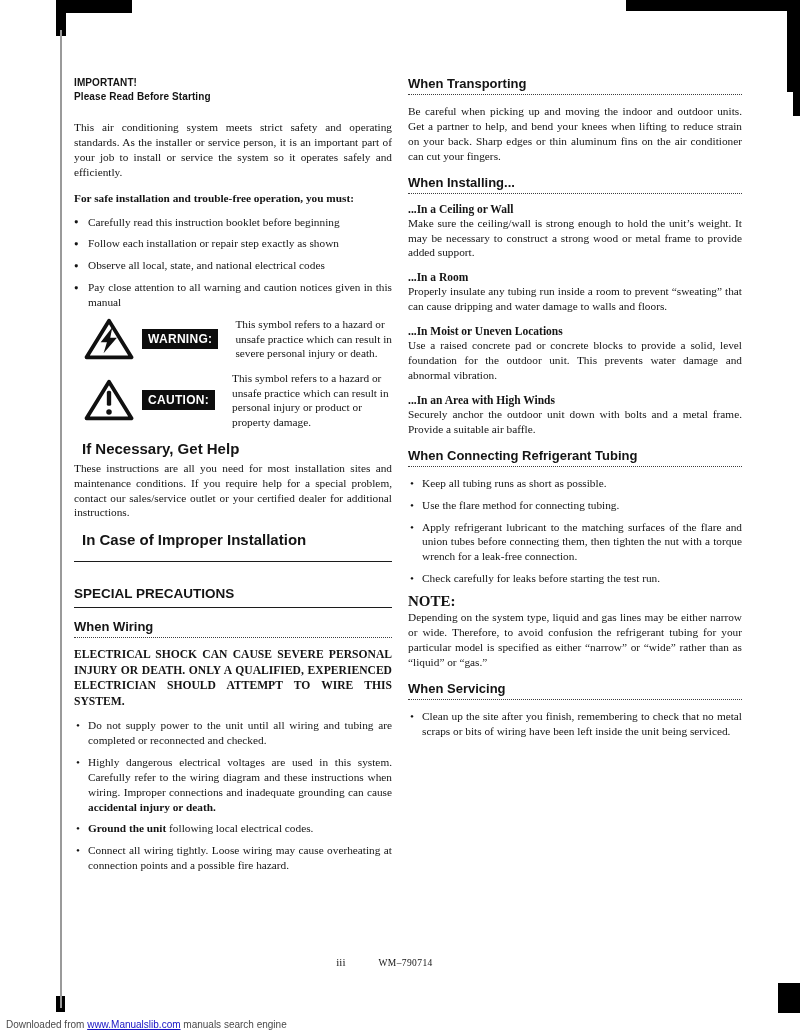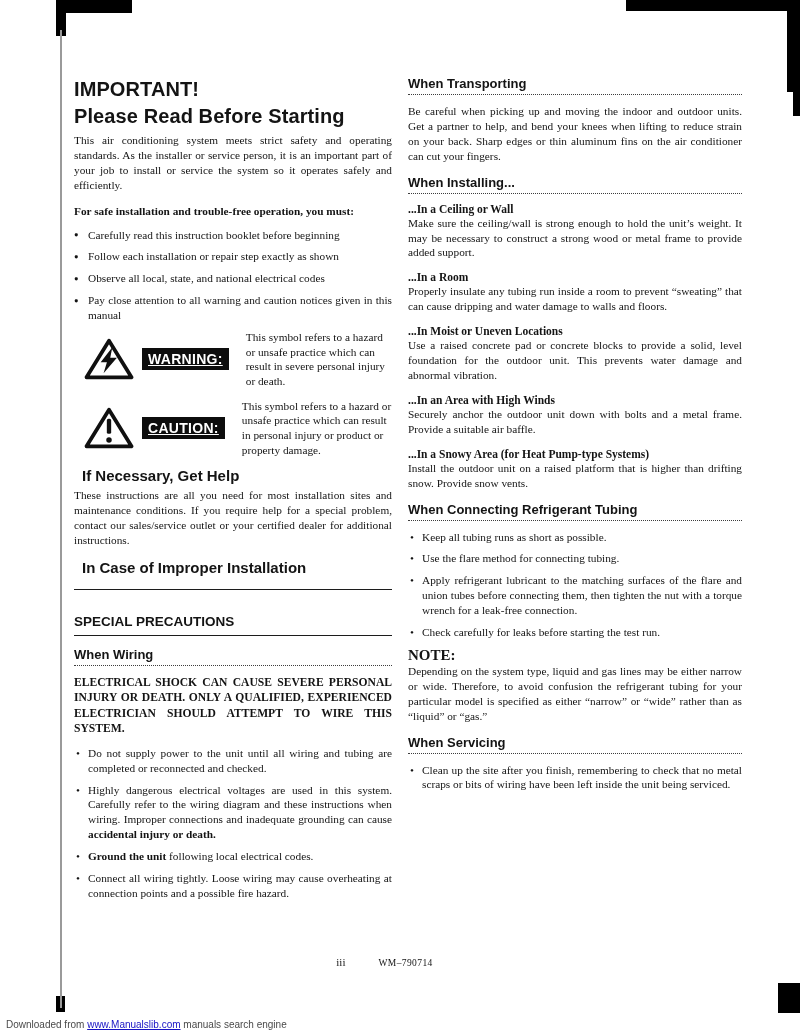--- a/index.html
+++ b/index.html
@@ -17,22 +17,22 @@
 
   .content {
     position:absolute; left:74px; top:76px; width:668px;
     display:flex; gap:16px;
   }
   .col-left  { flex:0 0 318px; width:318px; }
   .col-right { flex:1; }
 
   .doc-title {
     font-family:"Liberation Sans", sans-serif;
-    font-weight:bold; font-size:20px; line-height:1.35;
-    margin-bottom:3px; letter-spacing:.1px;
+    font-weight:bold; font-size:10px; line-height:1.35;
+    margin-bottom:17px; letter-spacing:.1px;
   }
   p.body {
     font-size:11.3px; line-height:1.32; text-align:justify;
     margin-bottom:11px;
   }
   .lead { font-weight:bold; font-size:11.3px; line-height:1.32; margin-bottom:9px; }
 
   ul.blist { list-style:none; margin-bottom:6px; }
   ul.blist li {
     position:relative; padding-left:14px;
@@ -40,21 +40,21 @@
     margin-bottom:7px;
   }
   ul.disc li::before { content:"●"; position:absolute; left:0; top:2.5px; font-size:7.5px; }
   ul.dot  li::before { content:"•"; position:absolute; left:2px; top:0; }
 
   .sym-row { display:flex; align-items:center; gap:8px; margin:4px 0 10px 10px; }
   .sym-row svg { flex:0 0 auto; }
   .sym-label {
     background:#0d0d0d; color:#ffffff;
     font-family:"Liberation Sans", sans-serif; font-weight:bold;
-    font-size:14px; padding:3px 6px; white-space:nowrap; letter-spacing:.3px;text-decoration:underline;
+    font-size:12px; padding:3px 6px; white-space:nowrap; letter-spacing:.3px;
   }
   .sym-text { flex:1; font-size:11.3px; line-height:1.3;margin-left:9px; }
 
   .mini-head {
     font-family:"Liberation Sans", sans-serif; font-weight:bold;
     font-size:15px; margin:10px 8px 4px;
   }
   .special {
     border-top:1.5px solid #1c1c1c; border-bottom:1.5px solid #1c1c1c;
     padding:24px 0 6px; margin:13px 0 11px;
@@ -170,24 +170,20 @@
         <h3 class="sub-head">...In a Room</h3>
         <p class="body">Properly insulate any tubing run inside a room to prevent “sweating” that can cause dripping and water damage to walls and floors.</p>
       </div>
       <div>
         <h3 class="sub-head">...In Moist or Uneven Locations</h3>
         <p class="body">Use a raised concrete pad or concrete blocks to provide a solid, level foundation for the outdoor unit. This prevents water damage and abnormal vibration.</p>
       </div>
       <div>
         <h3 class="sub-head">...In an Area with High Winds</h3>
         <p class="body">Securely anchor the outdoor unit down with bolts and a metal frame. Provide a suitable air baffle.</p>
-      </div>
-      <div>
-        <h3 class="sub-head">...In a Snowy Area (for Heat Pump-type Systems)</h3>
-        <p class="body">Install the outdoor unit on a raised platform that is higher than drifting snow. Provide snow vents.</p>
       </div>
     </div>
 
     <div class="section">
       <h2 class="sec-head">When Connecting Refrigerant Tubing</h2>
       <ul class="blist dot">
         <li>Keep all tubing runs as short as possible.</li>
         <li>Use the flare method for connecting tubing.</li>
         <li>Apply refrigerant lubricant to the matching surfaces of the flare and union tubes before connecting them, then tighten the nut with a torque wrench for a leak-free connection.</li>
         <li>Check carefully for leaks before starting the test run.</li>

